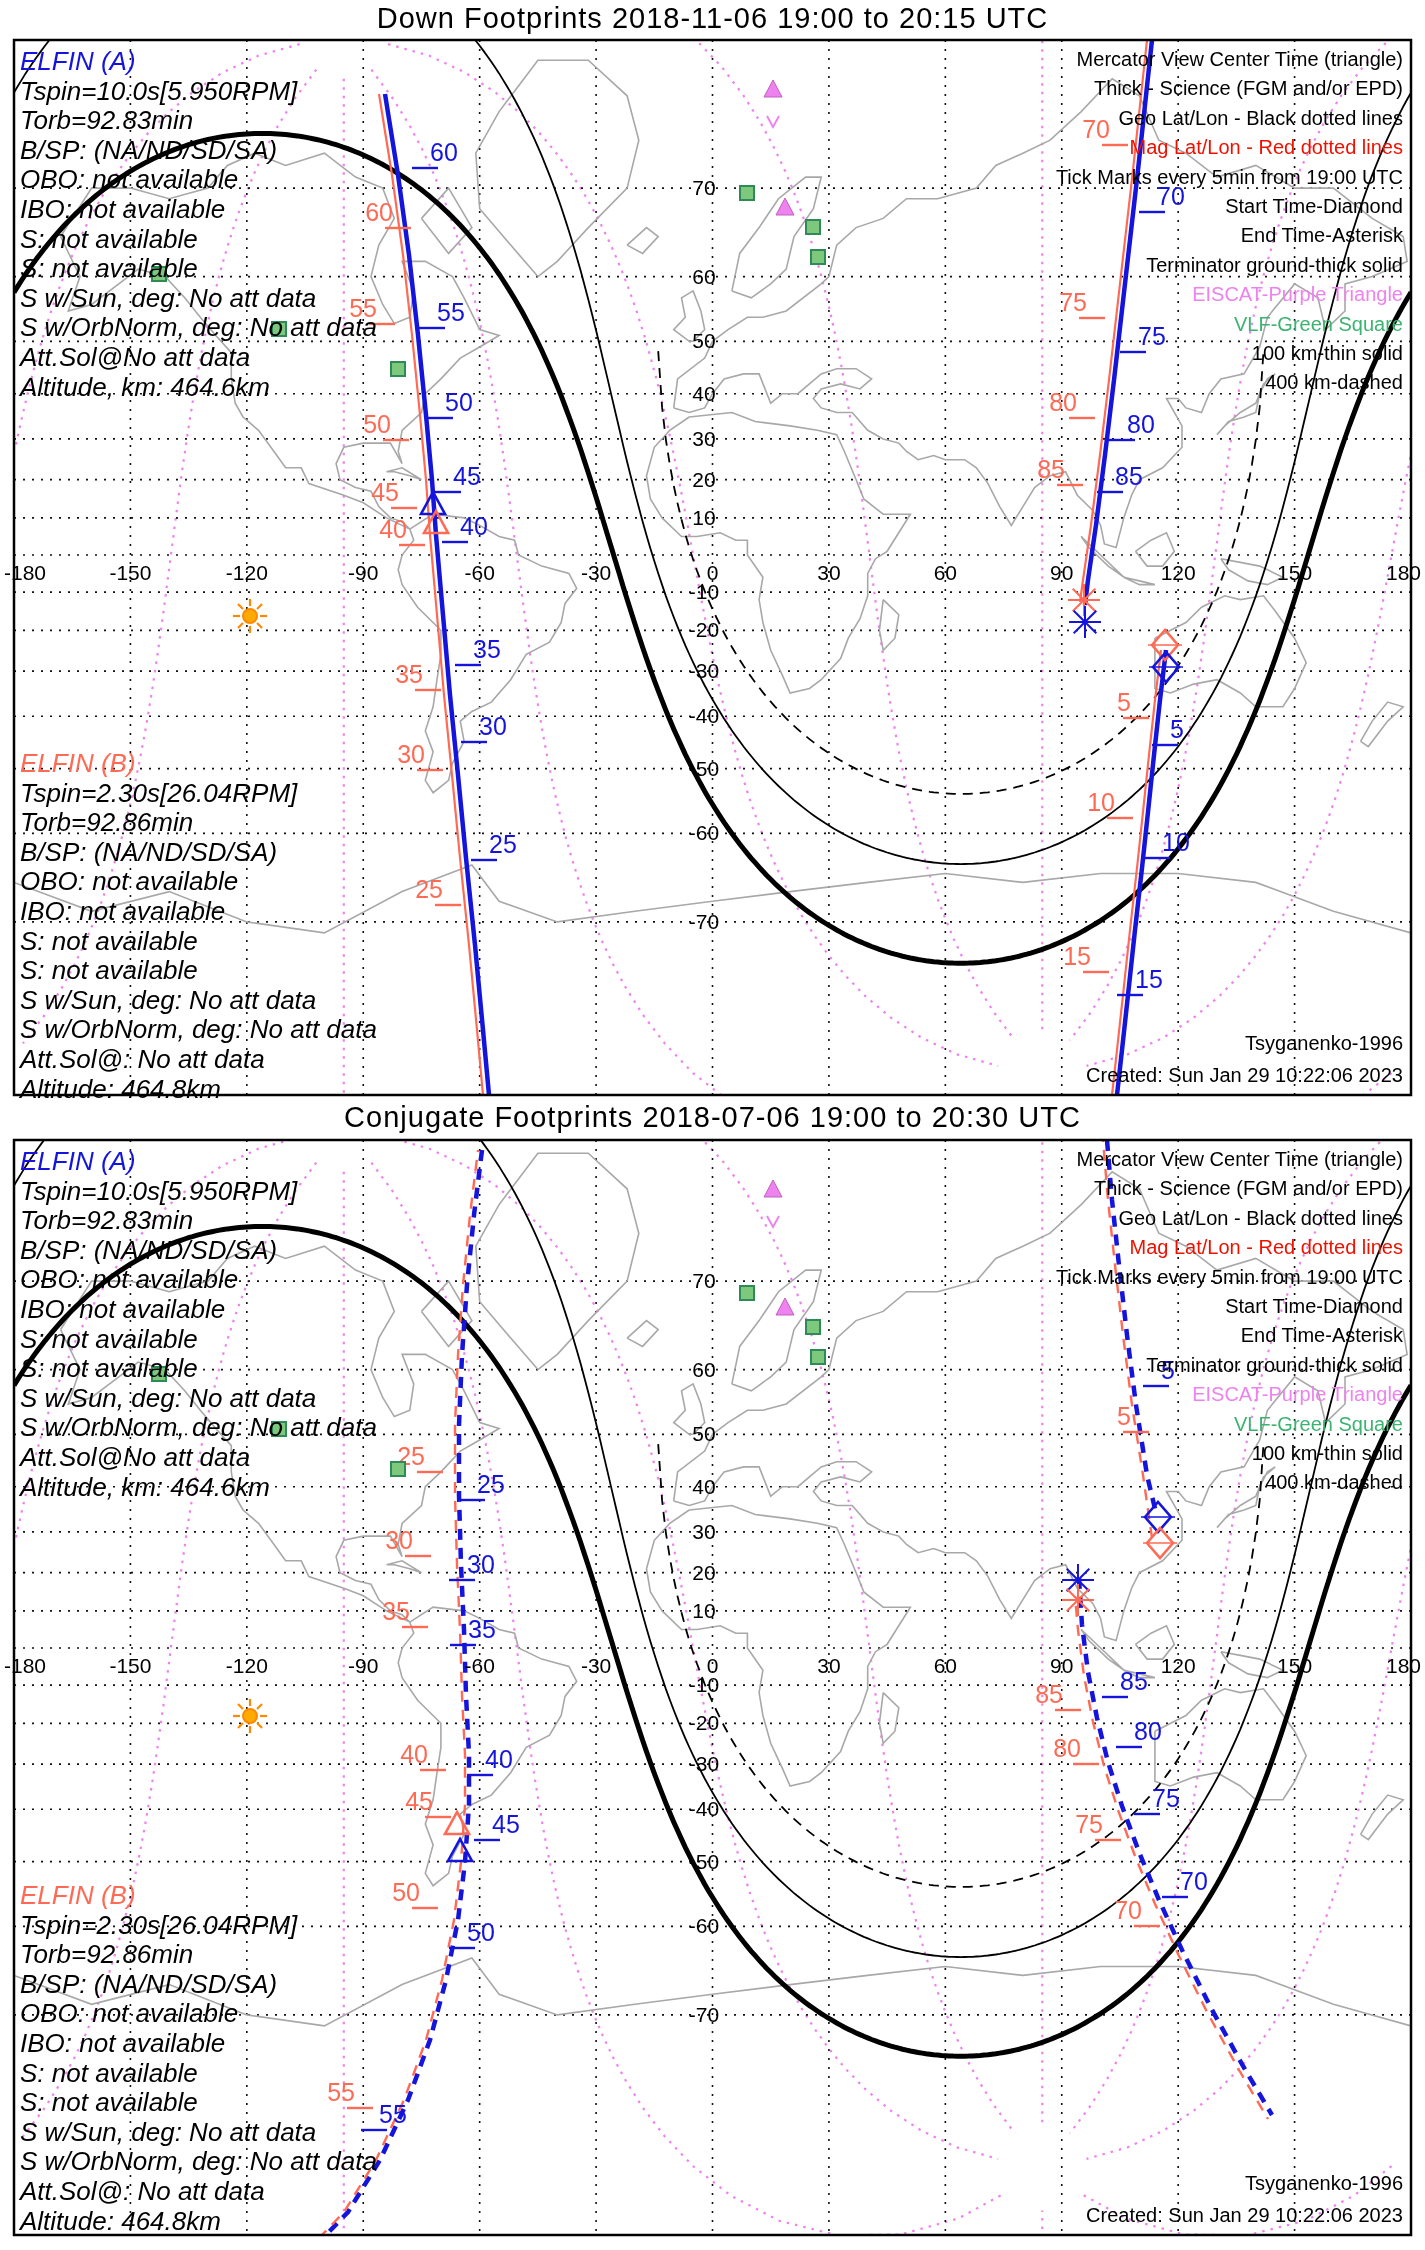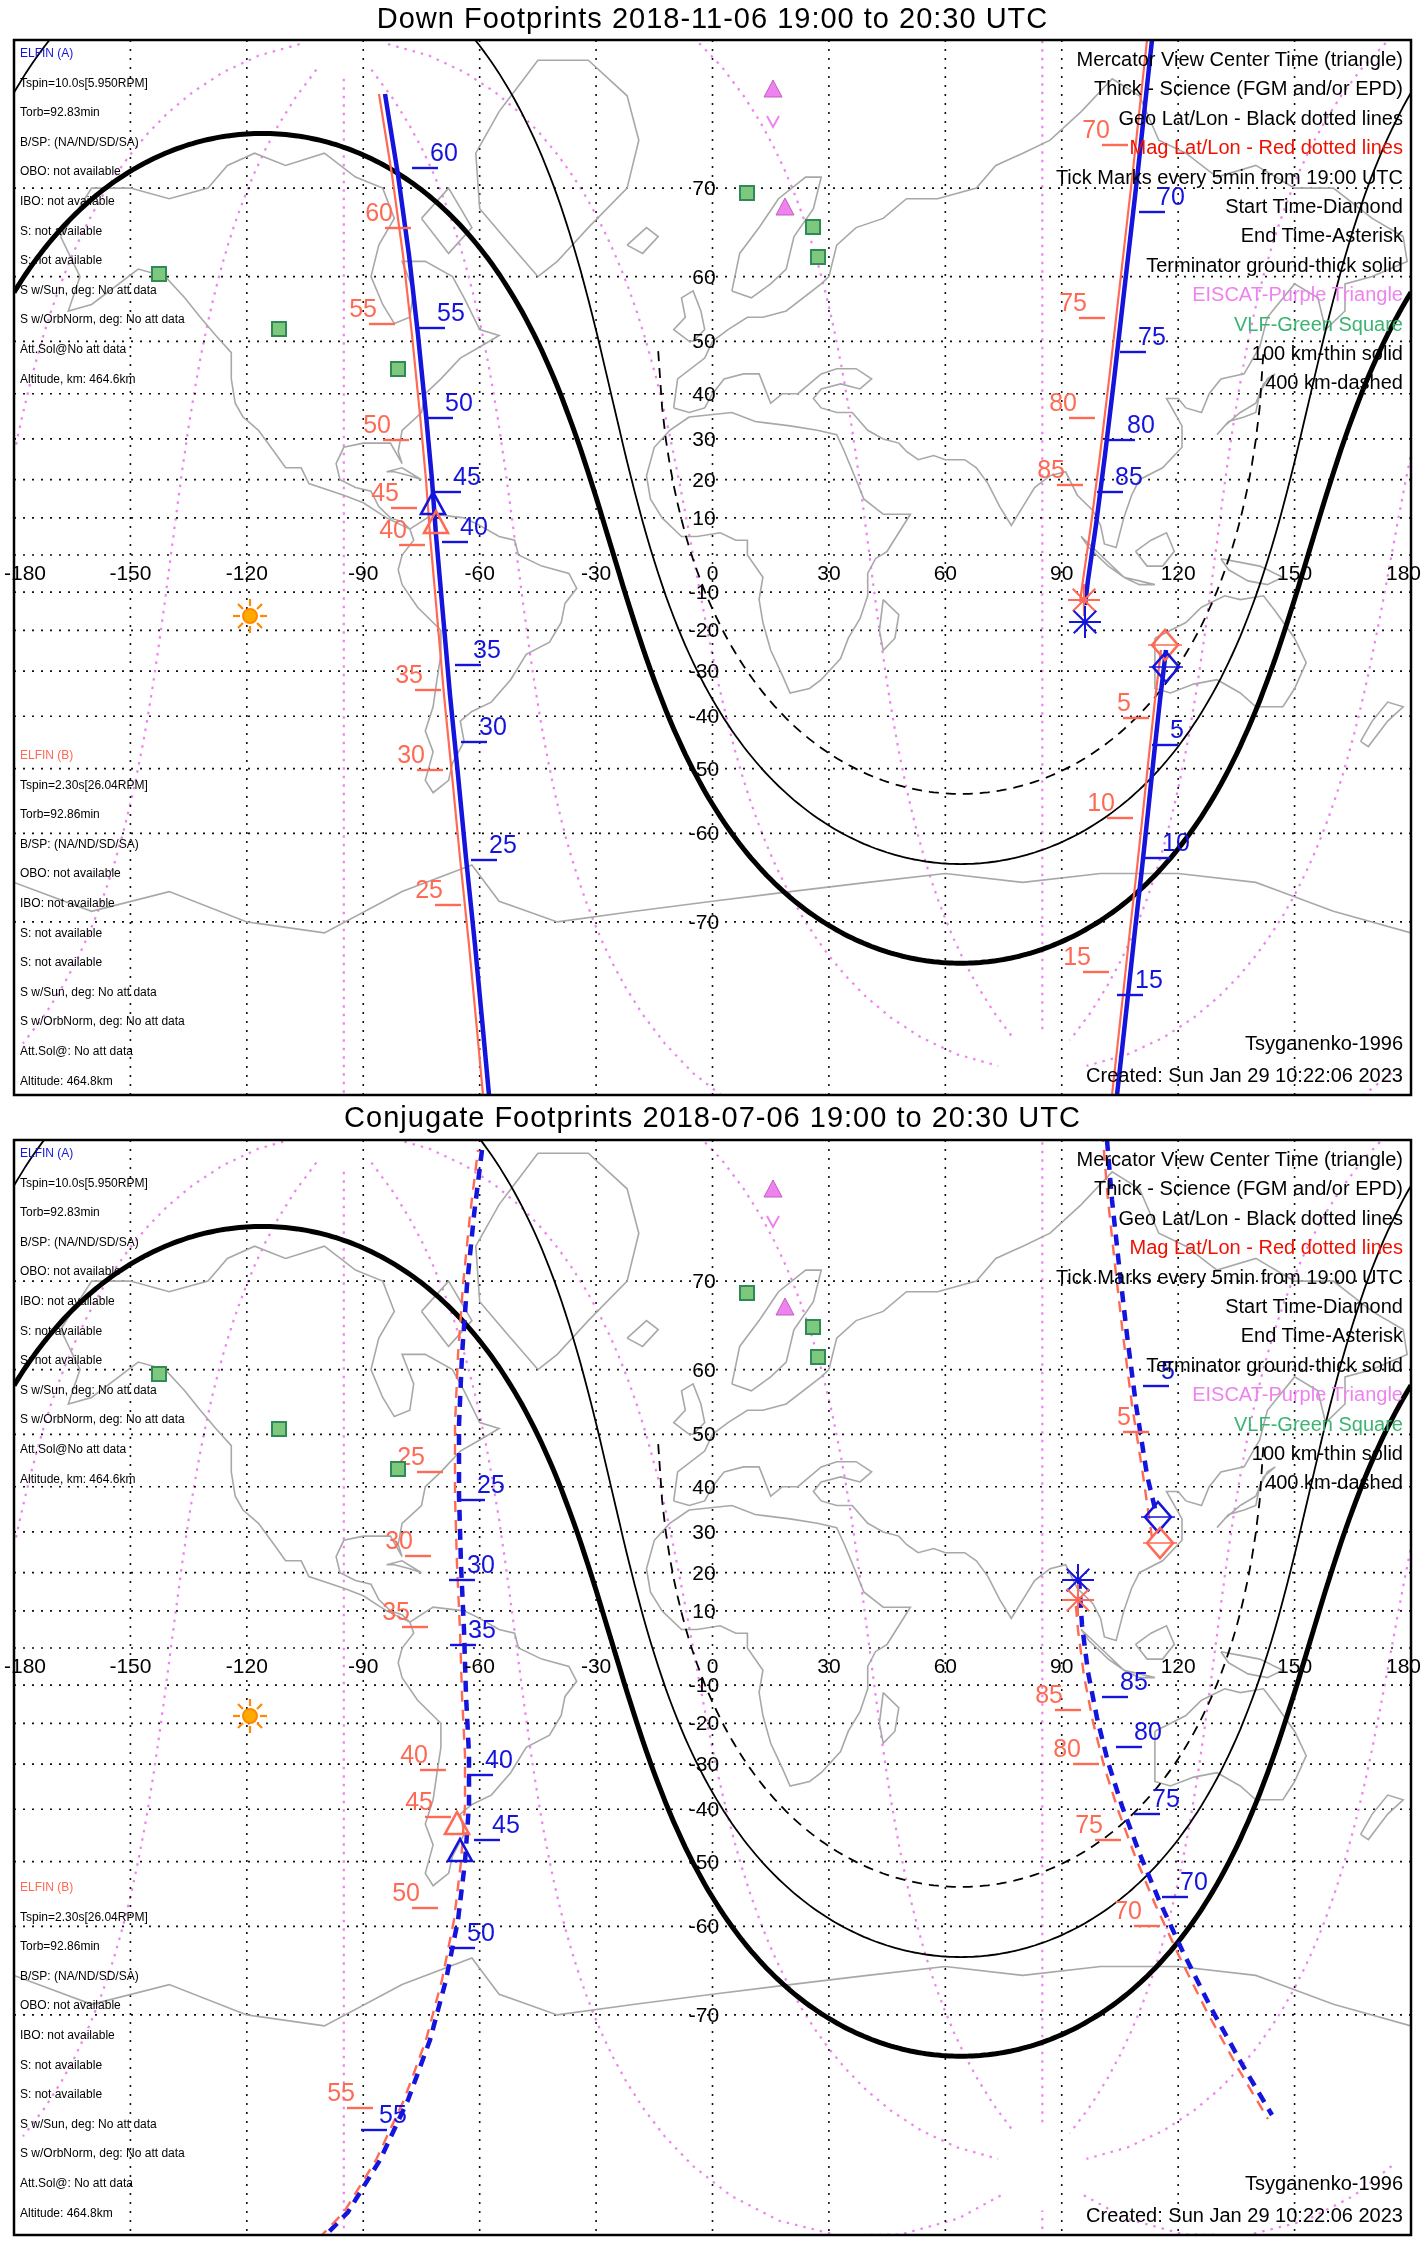--- a/index.html
+++ b/index.html
@@ -1,21 +1,21 @@
 <!DOCTYPE html>
 <html><head>
 <meta charset="utf-8">
 <style>
   html,body{margin:0;padding:0;background:#fff;}
   #fig{position:relative;width:1425px;height:2250px;background:#fff;overflow:hidden;
        font-family:"Liberation Sans",sans-serif;}
   #mapsvg{position:absolute;left:0;top:0;}
   .ptitle{position:absolute;left:14px;width:1397px;text-align:center;
           font-size:29px;letter-spacing:1px;color:#000;white-space:pre;}
-  .lg{position:absolute;white-space:pre;font-size:12px;color:#000;}
+  .lg{position:absolute;white-space:pre;font-size:26px;color:#000;font-style:italic;}
   .lgr{position:absolute;right:22px;text-align:right;white-space:pre;font-size:20px;color:#000;}
 </style>
 </head>
 <body>
 
 <div id="fig">
   <svg id="mapsvg" width="1425" height="2250">
       <defs>
         <clipPath id="clip0">
           <rect x="14" y="40" width="1397" height="1055"></rect>
@@ -414,21 +414,21 @@
       <text x="704" y="1617.9149796116055" fill="#000" font-size="21" text-anchor="middle" font-family="&quot;Liberation Sans&quot;,sans-serif">10</text>
       <text x="704" y="1692.0850203883945" fill="#000" font-size="21" text-anchor="middle" font-family="&quot;Liberation Sans&quot;,sans-serif">-10</text>
       <text x="704" y="1730.3384158987487" fill="#000" font-size="21" text-anchor="middle" font-family="&quot;Liberation Sans&quot;,sans-serif">-20</text>
       <text x="704" y="1771.1233189122192" fill="#000" font-size="21" text-anchor="middle" font-family="&quot;Liberation Sans&quot;,sans-serif">-30</text>
       <text x="704" y="1816.2791004468816" fill="#000" font-size="21" text-anchor="middle" font-family="&quot;Liberation Sans&quot;,sans-serif">-40</text>
       <text x="704" y="1868.6584260875907" fill="#000" font-size="21" text-anchor="middle" font-family="&quot;Liberation Sans&quot;,sans-serif">-50</text>
       <text x="704" y="1933.4048994099062" fill="#000" font-size="21" text-anchor="middle" font-family="&quot;Liberation Sans&quot;,sans-serif">-60</text>
       <text x="704" y="2021.8667653882044" fill="#000" font-size="21" text-anchor="middle" font-family="&quot;Liberation Sans&quot;,sans-serif">-70</text>
       <rect x="14" y="1140" width="1397" height="1095" fill="none" stroke="#000" stroke-width="2.5"></rect>
     </svg>
-  <div class="ptitle" style="top:2px">Down Footprints 2018-11-06 19:00 to 20:30 UTC</div>
+  <div class="ptitle" style="top:2px">Down Footprints 2018-11-06 19:00 to 20:15 UTC</div>
   <div class="ptitle" style="top:1101px">Conjugate Footprints 2018-07-06 19:00 to 20:30 UTC</div>
   <div id="legends">
       <div class="lg" style="top: 46px; left: 20px; color: rgb(20, 20, 221);">ELFIN (A)</div>
       <div class="lg" style="top: 75.6px; left: 20px;">Tspin=10.0s[5.950RPM]</div>
       <div class="lg" style="top: 105.2px; left: 20px;">Torb=92.83min</div>
       <div class="lg" style="top: 134.8px; left: 20px;">B/SP: (NA/ND/SD/SA)</div>
       <div class="lg" style="top: 164.4px; left: 20px;">OBO: not available</div>
       <div class="lg" style="top: 194px; left: 20px;">IBO: not available</div>
       <div class="lg" style="top: 223.6px; left: 20px;">S: not available</div>
       <div class="lg" style="top: 253.2px; left: 20px;">S: not available</div>

